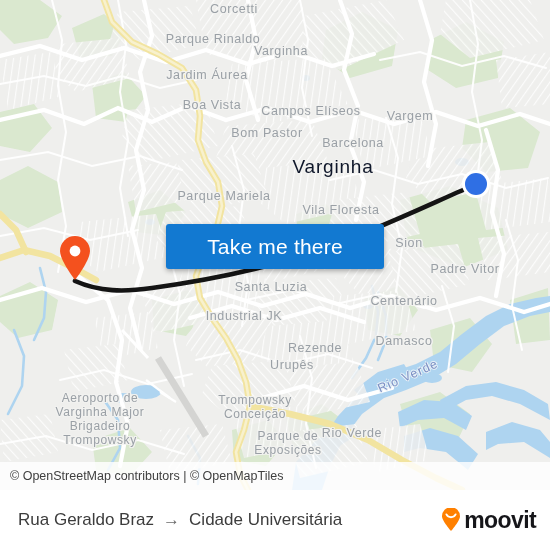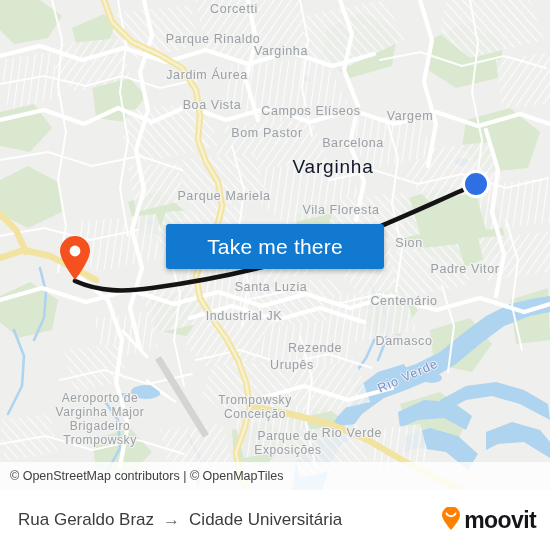--- a/index.html
+++ b/index.html
@@ -145,21 +145,21 @@
     color: #3c3c3c;
     white-space: nowrap;
   }
   #route-summary .arrow {
     font-size: 17px;
     color: #6b6b6b;
     margin: 0 9px;
   }
   #moovit-logo {
     display: flex;
-    align-items: flex-start;
+    align-items: center;
     flex: 0 0 auto;
   }
   #moovit-logo .wordmark {
     font-size: 23px;
     font-weight: bold;
     color: #16161a;
     letter-spacing: -0.6px;
     margin-left: 2px;
   }
 </style>

